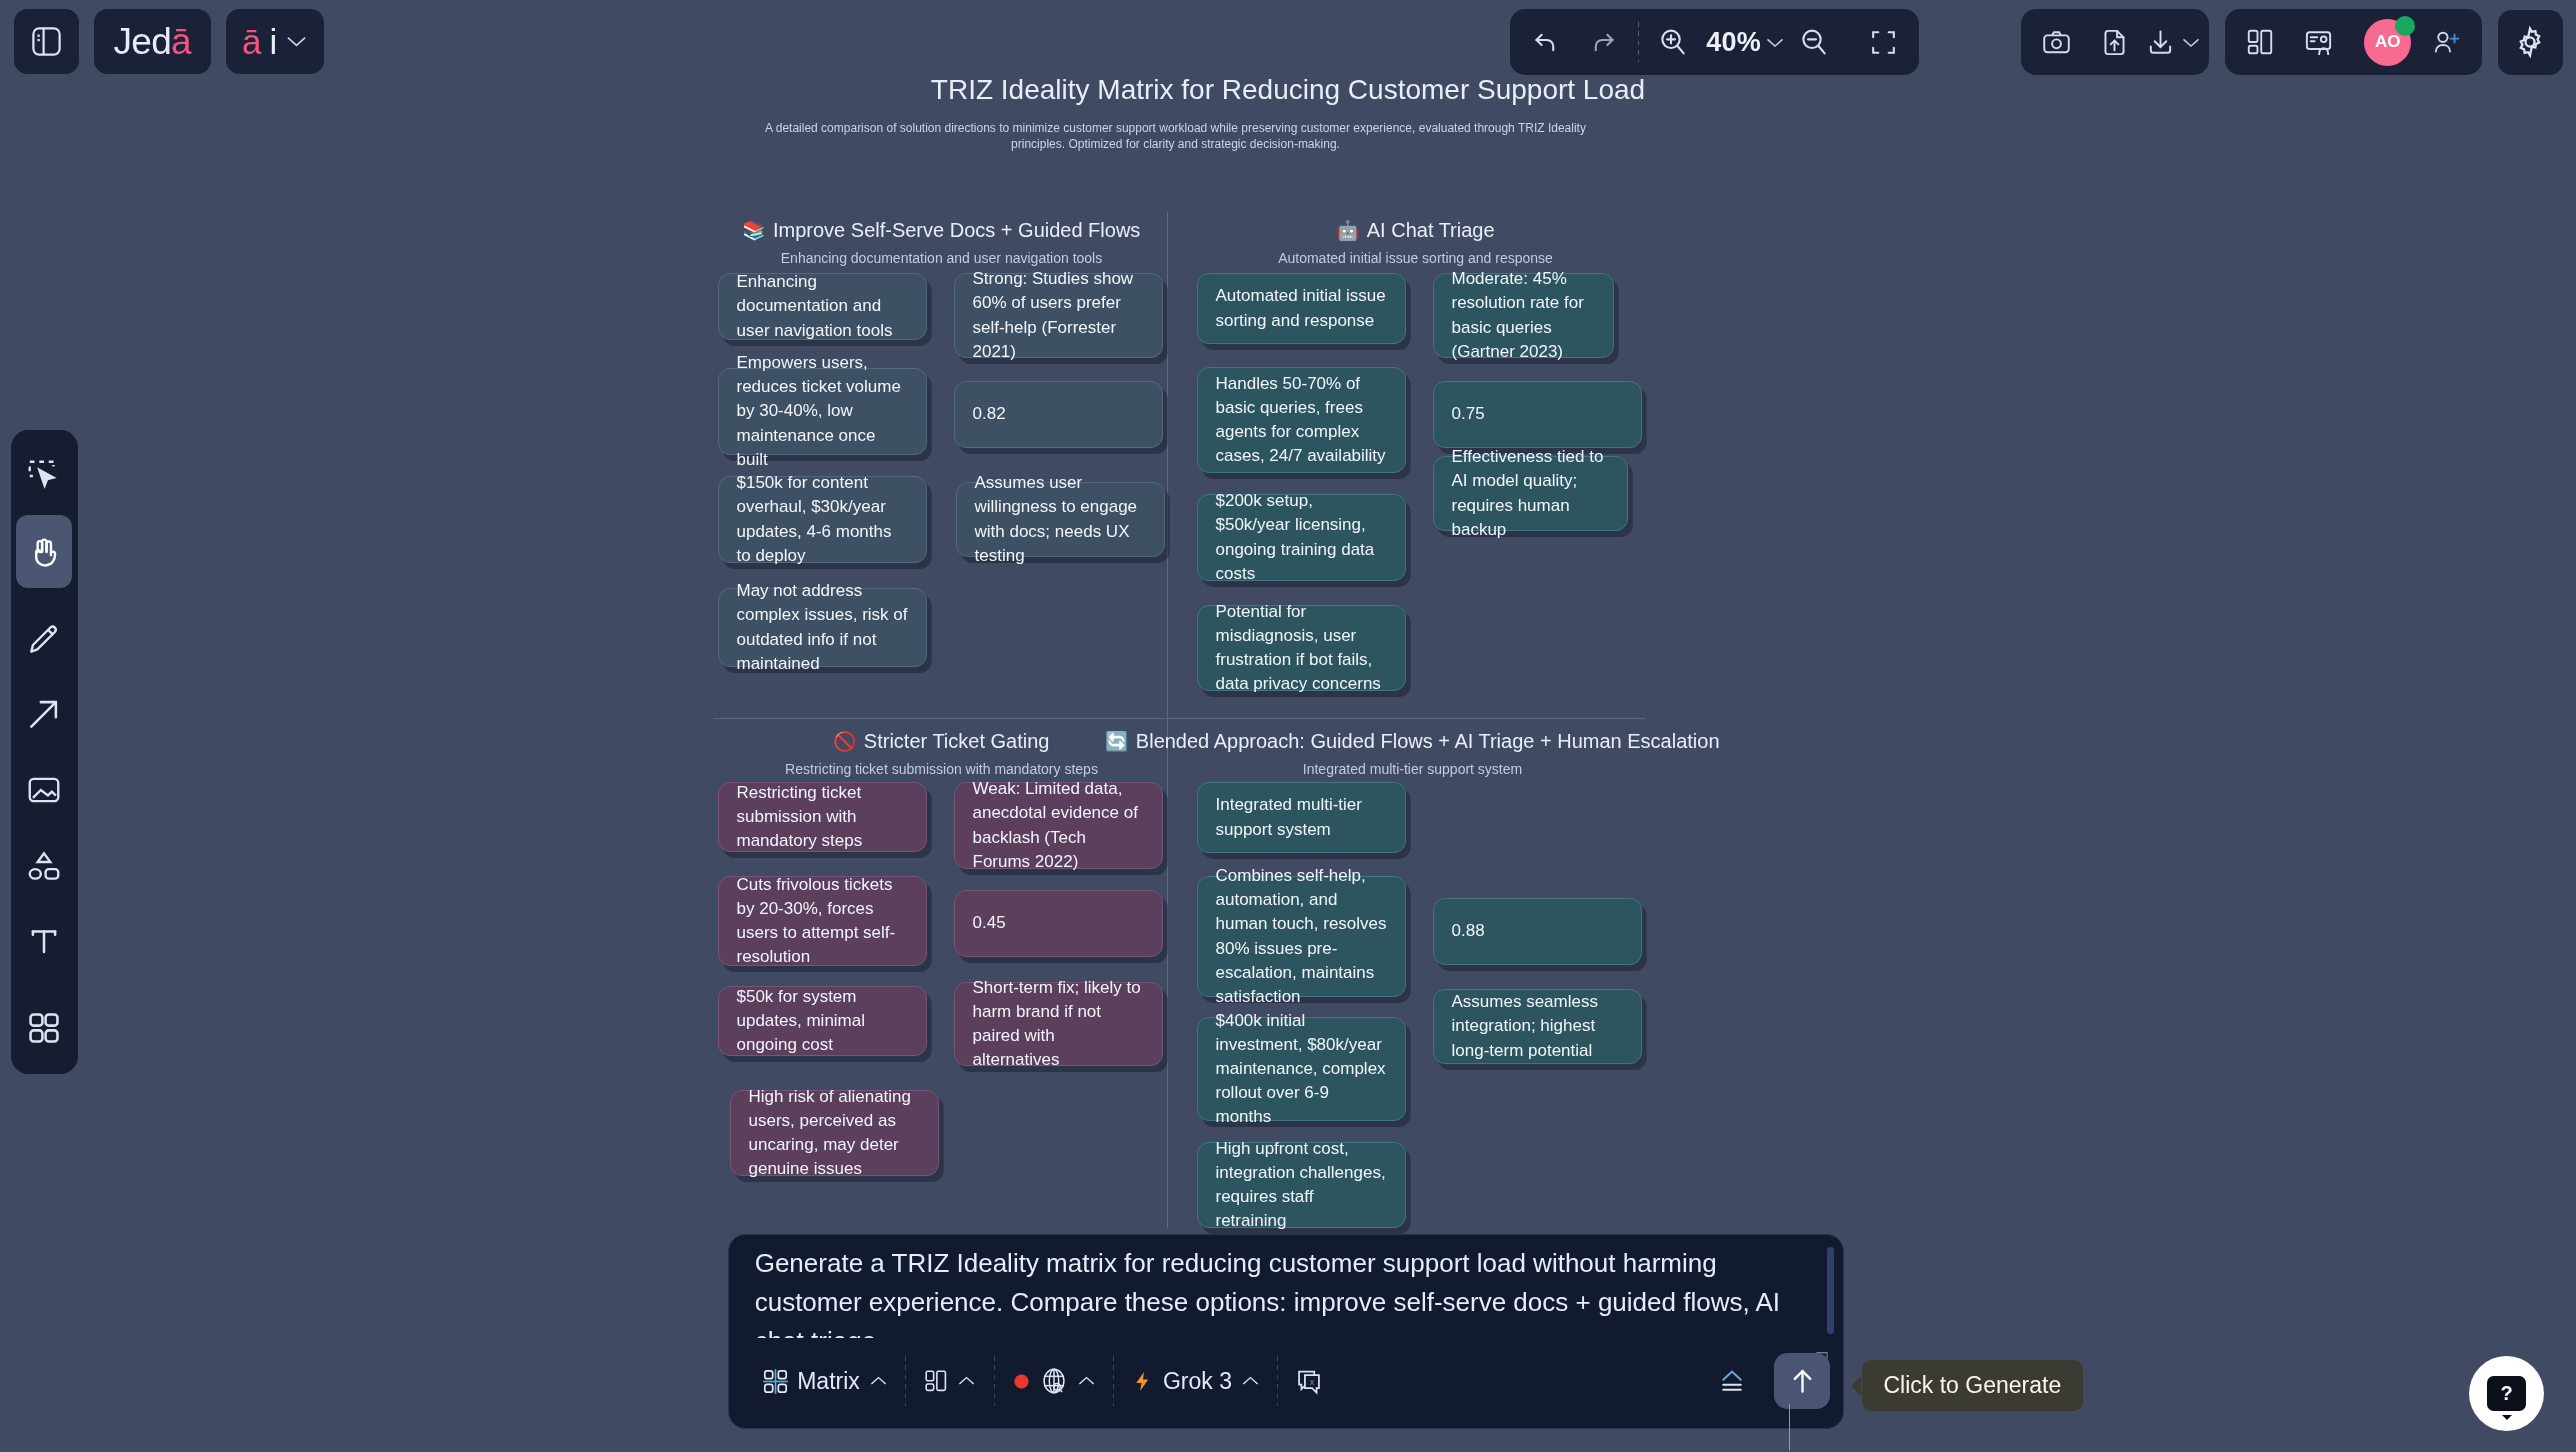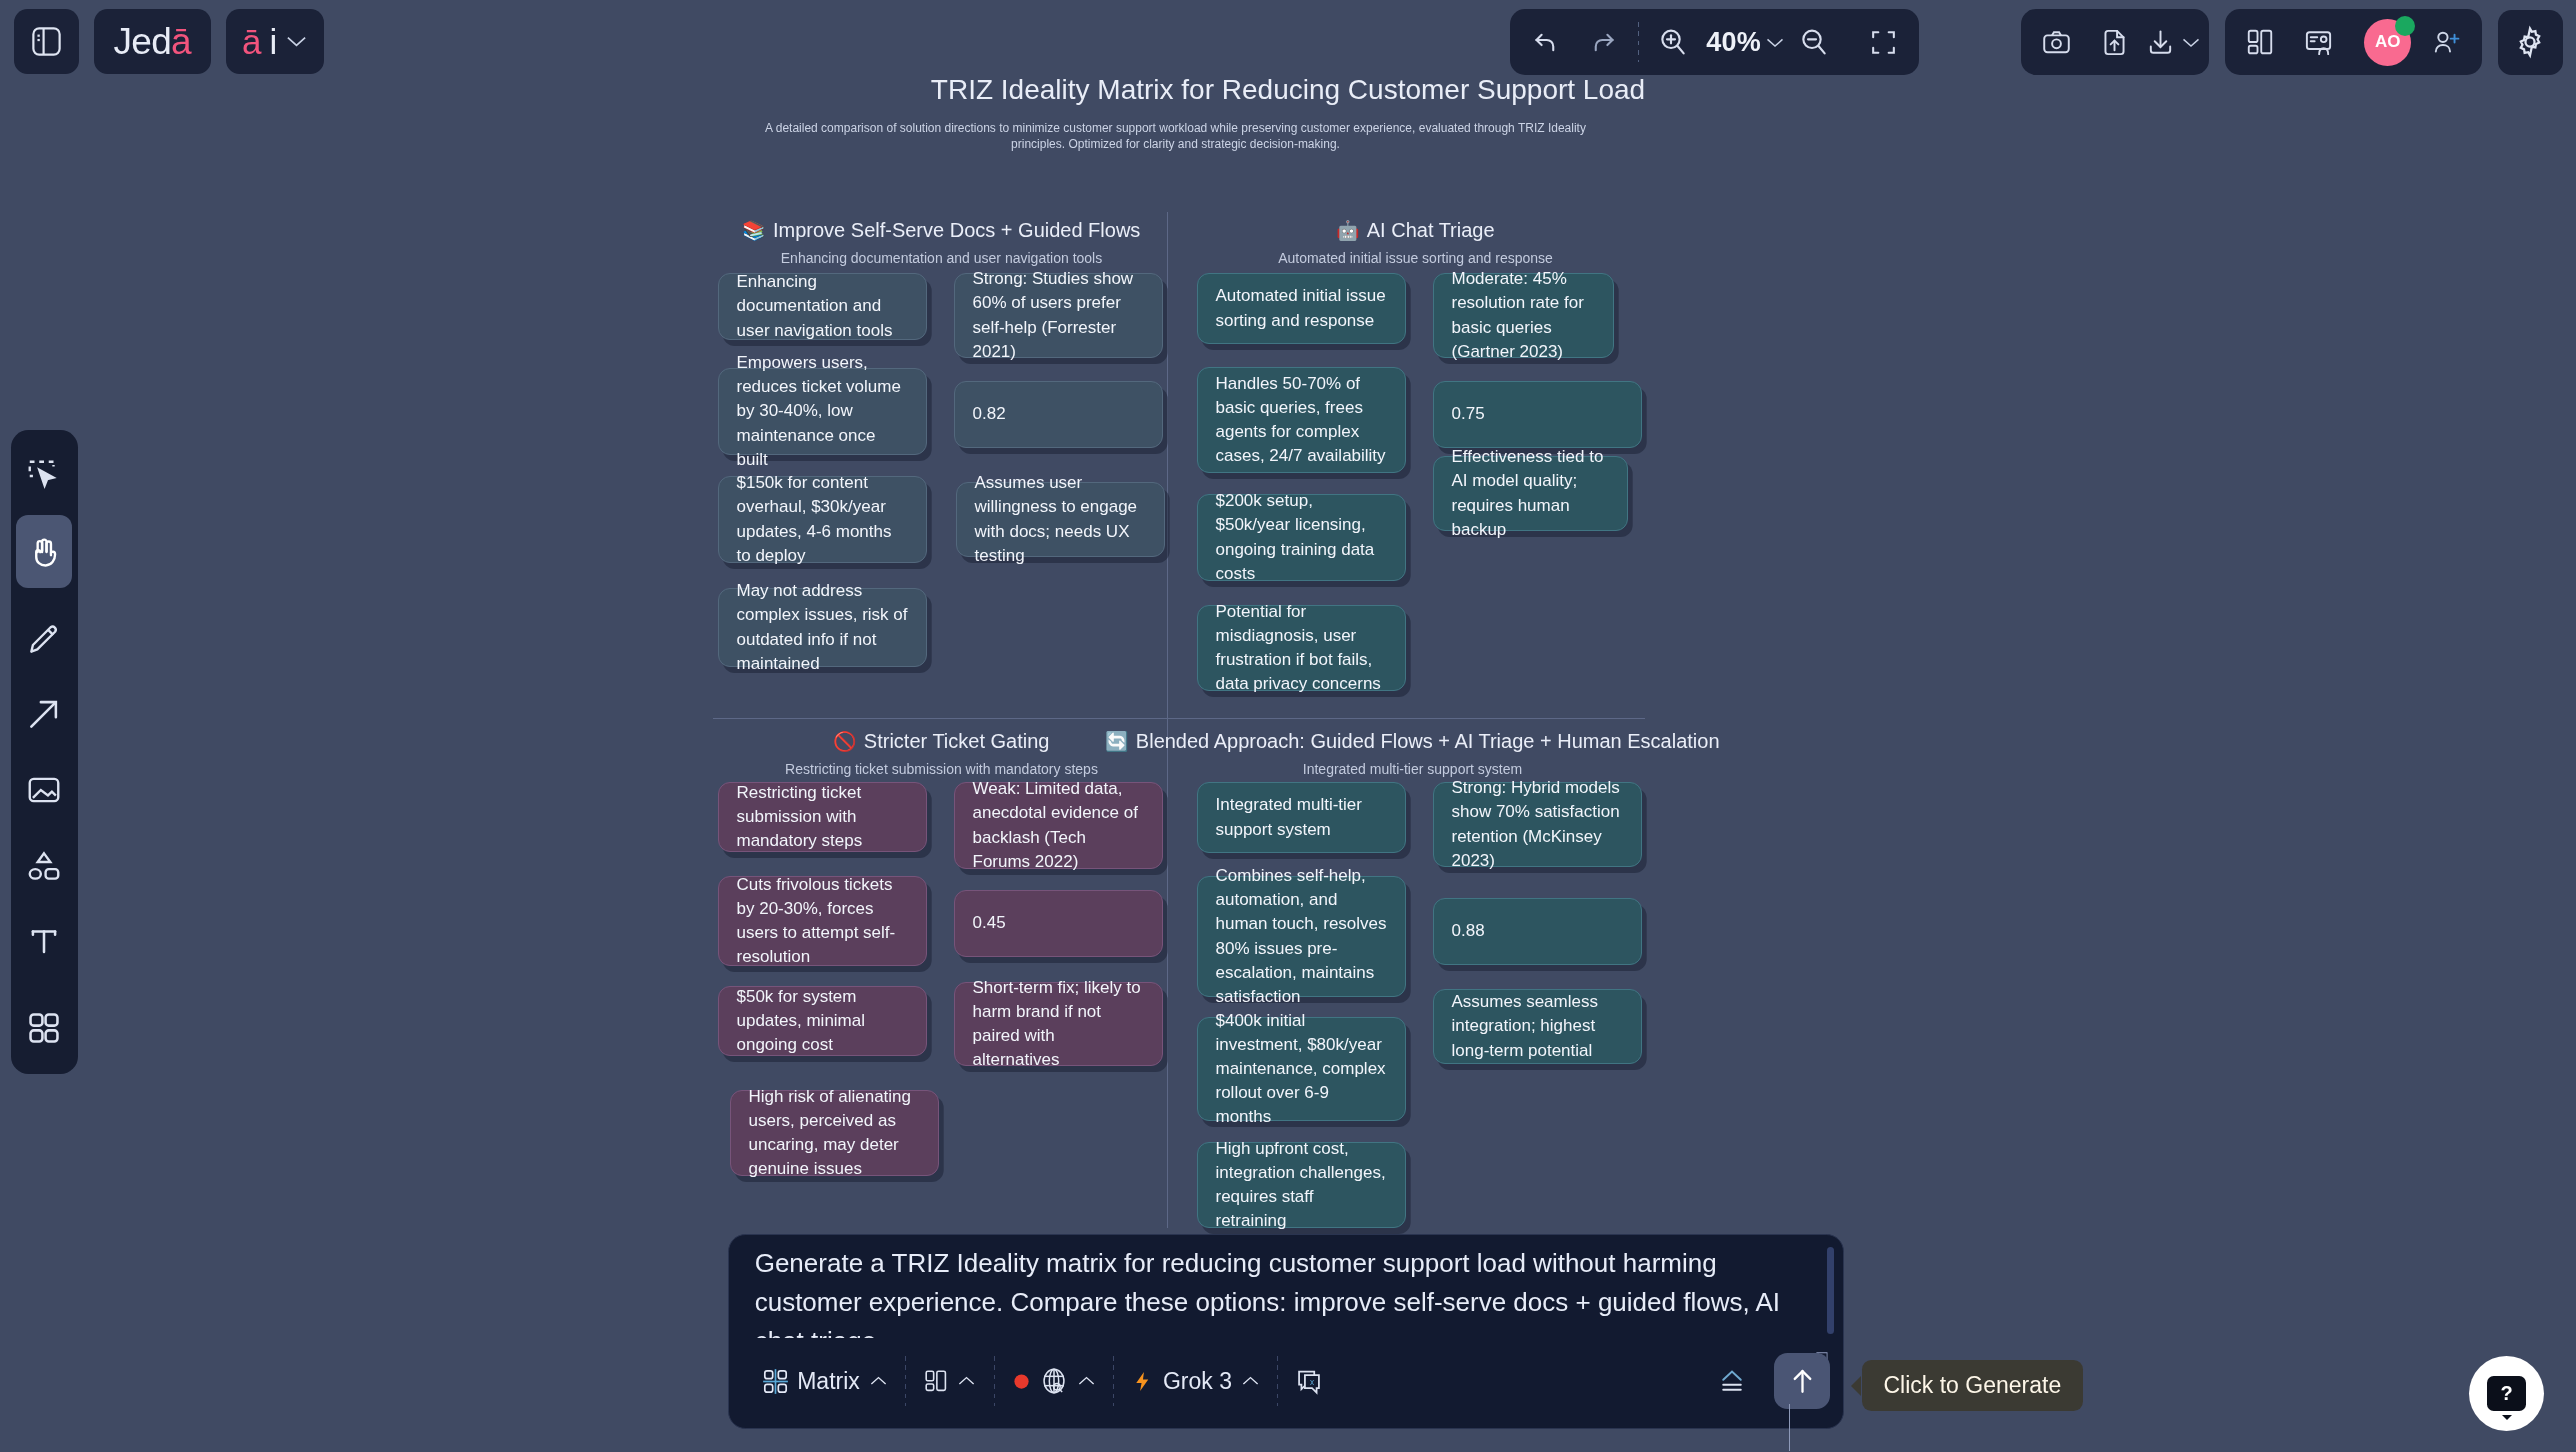--- a/index.html
+++ b/index.html
@@ -436,21 +436,20 @@
     <div class="card c-purple" style="left:730px; top:1090px; width:209px; height:86px;">High risk of alienating users, perceived as uncaring, may deter genuine issues</div>
 
     <div class="quad" style="left:1177px; top:730px; width:471px;">
       <div class="q-title">
         <span class="q-emoji">🔄</span>
         <span>Blended Approach: Guided Flows + AI Triage + Human Escalation</span>
       </div>
       <div class="q-sub">Integrated multi-tier support system</div>
     </div>
     <div class="card c-teal" style="left:1197px; top:782px; width:209px; height:71px;">Integrated multi-tier support system</div>
-    <div class="card c-teal" style="left:1433px; top:782px; width:209px; height:85px;">Strong: Hybrid models show 70% satisfaction retention (McKinsey 2023)</div>
     <div class="card c-teal" style="left:1197px; top:876px; width:209px; height:121px;">Combines self-help, automation, and human touch, resolves 80% issues pre-escalation, maintains satisfaction</div>
     <div class="card c-teal" style="left:1433px; top:898px; width:209px; height:67px;">0.88</div>
     <div class="card c-teal" style="left:1433px; top:989px; width:209px; height:75px;">Assumes seamless integration; highest long-term potential</div>
     <div class="card c-teal" style="left:1197px; top:1017px; width:209px; height:104px;">$400k initial investment, $80k/year maintenance, complex rollout over 6-9 months</div>
     <div class="card c-teal" style="left:1197px; top:1142px; width:209px; height:86px;">High upfront cost, integration challenges, requires staff retraining</div>
   </div>
 
   <div class="prompt">
     <div class="prompt-text">Generate a TRIZ Ideality matrix for reducing customer support load without harming customer experience. Compare these options: improve self-serve docs + guided flows, AI chat triage,</div>
     <div class="prompt-scroll"></div>

